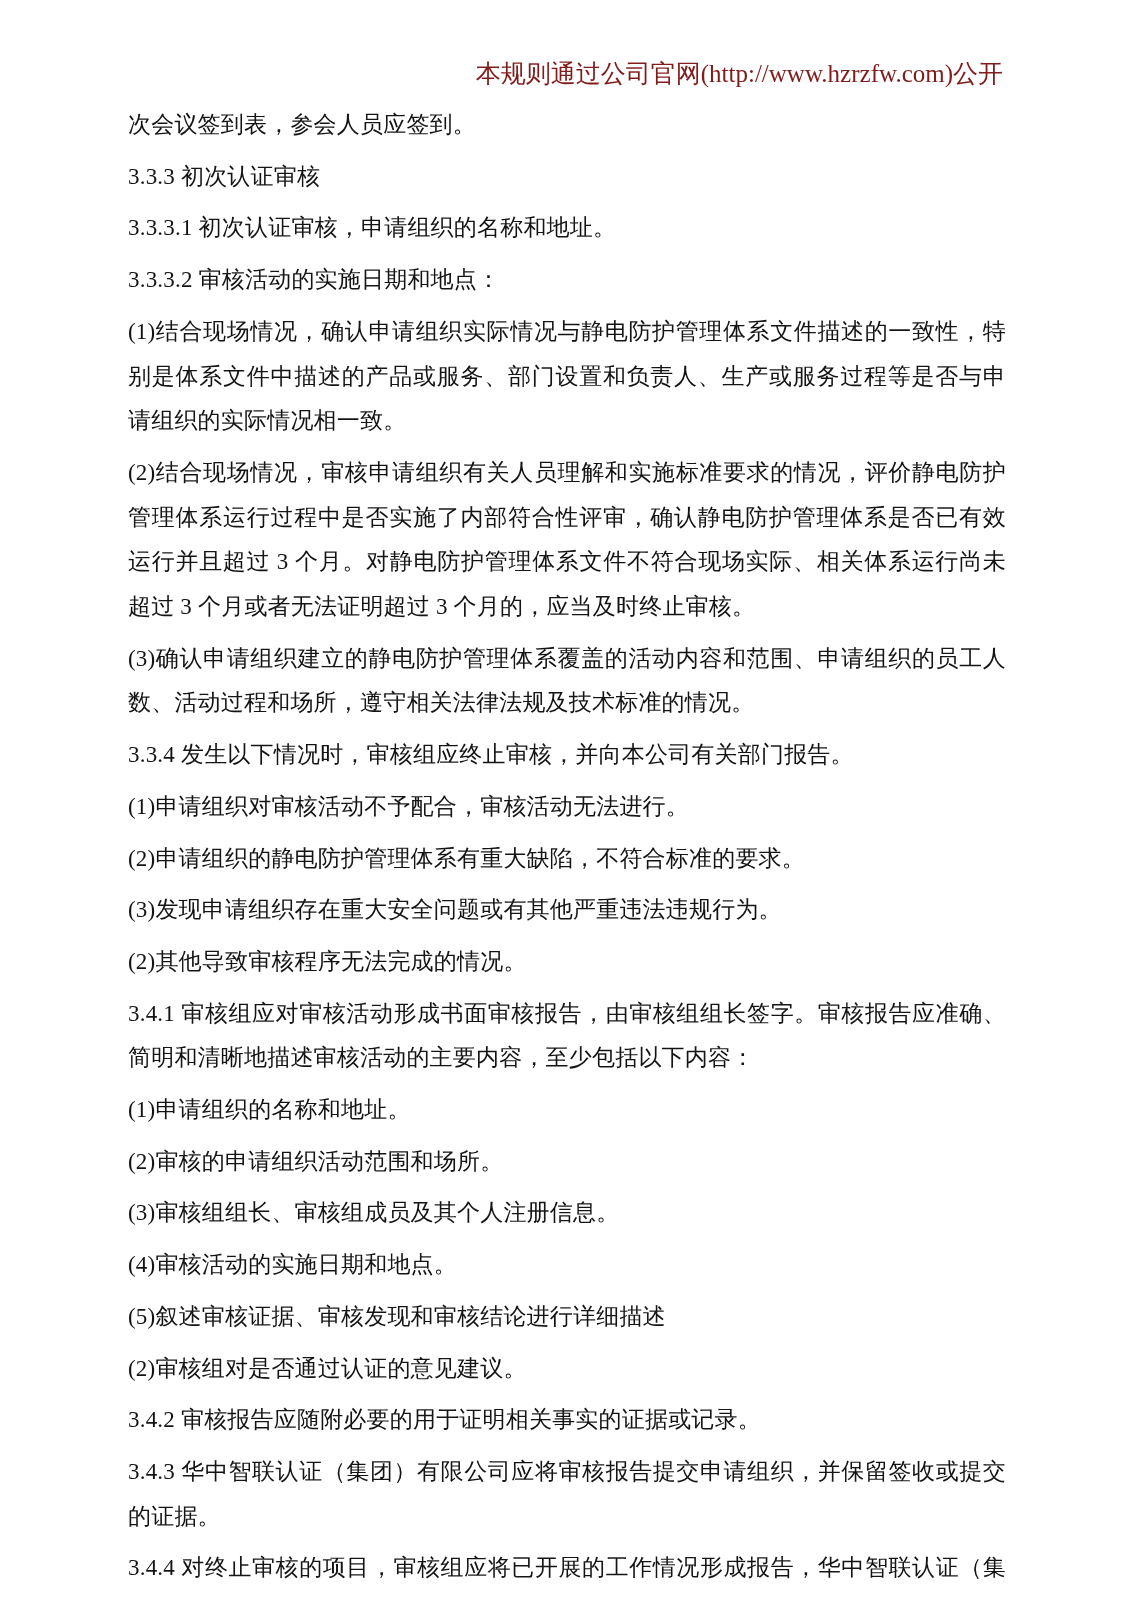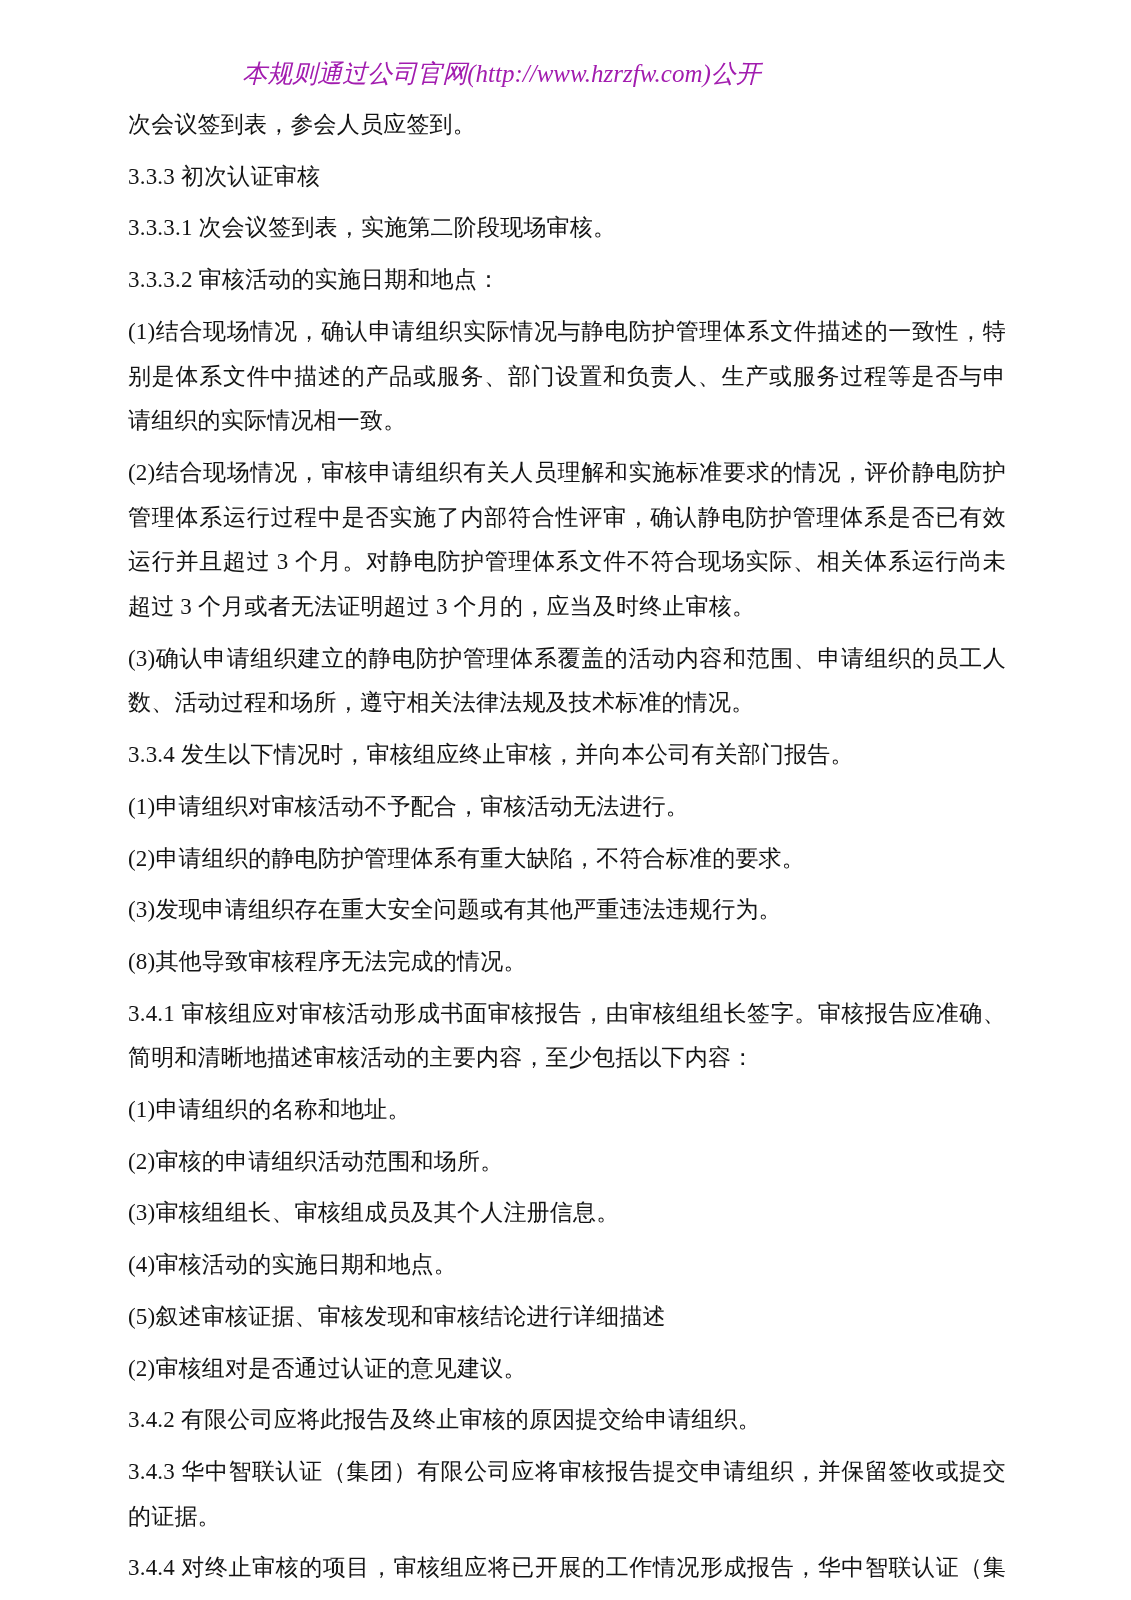--- a/index.html
+++ b/index.html
@@ -18,26 +18,25 @@
     background: #ffffff;
     overflow: hidden;
     font-family: "Liberation Serif", "DejaVu Serif", serif;
     color: #141414;
   }
   .header-note {
     position: absolute;
     top: 58px;
     left: 0;
     right: 128px;
-    text-align: center;
-    font-style: italic;
+    text-align: right;
     font-size: 25px;
     line-height: 32px;
     white-space: nowrap;
-    color: #a21caf;
+    color: #7f1d1d;
   }
   .doc-body {
     position: absolute;
     top: 96px;
     left: 121px;
     width: 892px;
     font-size: 23px;
     line-height: 44.7px;
     text-align: justify;
     text-justify: inter-character;
@@ -50,34 +49,34 @@
 </style>
 </head>
 <body>
 
 <div class="page">
   <div class="header-note">本规则通过公司官网(http://www.hzrzfw.com)公开</div>
 
   <div class="doc-body">
     <p>次会议签到表，参会人员应签到。</p>
     <p>3.3.3 初次认证审核</p>
-    <p>3.3.3.1 次会议签到表，实施第二阶段现场审核。</p>
+    <p>3.3.3.1 初次认证审核，申请组织的名称和地址。</p>
     <p>3.3.3.2 审核活动的实施日期和地点：</p>
     <p>(1)结合现场情况，确认申请组织实际情况与静电防护管理体系文件描述的一致性，特别是体系文件中描述的产品或服务、部门设置和负责人、生产或服务过程等是否与申请组织的实际情况相一致。</p>
     <p>(2)结合现场情况，审核申请组织有关人员理解和实施标准要求的情况，评价静电防护管理体系运行过程中是否实施了内部符合性评审，确认静电防护管理体系是否已有效运行并且超过 3 个月。对静电防护管理体系文件不符合现场实际、相关体系运行尚未超过 3 个月或者无法证明超过 3 个月的，应当及时终止审核。</p>
     <p>(3)确认申请组织建立的静电防护管理体系覆盖的活动内容和范围、申请组织的员工人数、活动过程和场所，遵守相关法律法规及技术标准的情况。</p>
     <p>3.3.4 发生以下情况时，审核组应终止审核，并向本公司有关部门报告。</p>
     <p>(1)申请组织对审核活动不予配合，审核活动无法进行。</p>
     <p>(2)申请组织的静电防护管理体系有重大缺陷，不符合标准的要求。</p>
     <p>(3)发现申请组织存在重大安全问题或有其他严重违法违规行为。</p>
-    <p>(8)其他导致审核程序无法完成的情况。</p>
+    <p>(2)其他导致审核程序无法完成的情况。</p>
     <p>3.4.1 审核组应对审核活动形成书面审核报告，由审核组组长签字。审核报告应准确、简明和清晰地描述审核活动的主要内容，至少包括以下内容：</p>
     <p>(1)申请组织的名称和地址。</p>
     <p>(2)审核的申请组织活动范围和场所。</p>
     <p>(3)审核组组长、审核组成员及其个人注册信息。</p>
     <p>(4)审核活动的实施日期和地点。</p>
     <p>(5)叙述审核证据、审核发现和审核结论进行详细描述</p>
     <p>(2)审核组对是否通过认证的意见建议。</p>
-    <p>3.4.2 有限公司应将此报告及终止审核的原因提交给申请组织。</p>
+    <p>3.4.2 审核报告应随附必要的用于证明相关事实的证据或记录。</p>
     <p>3.4.3 华中智联认证（集团）有限公司应将审核报告提交申请组织，并保留签收或提交的证据。</p>
     <p>3.4.4 对终止审核的项目，审核组应将已开展的工作情况形成报告，华中智联认证（集团）生产或服务过程等是否与申请组织的实际情况相一致，并保留签收或提交的证据。</p>
   </div>
 </div>
 
 </body></html>

